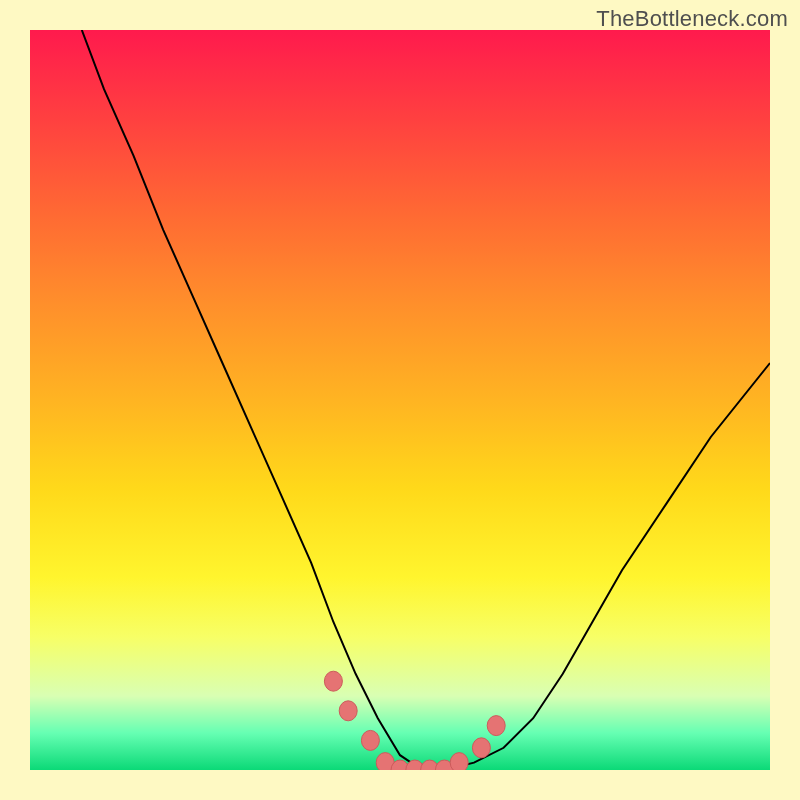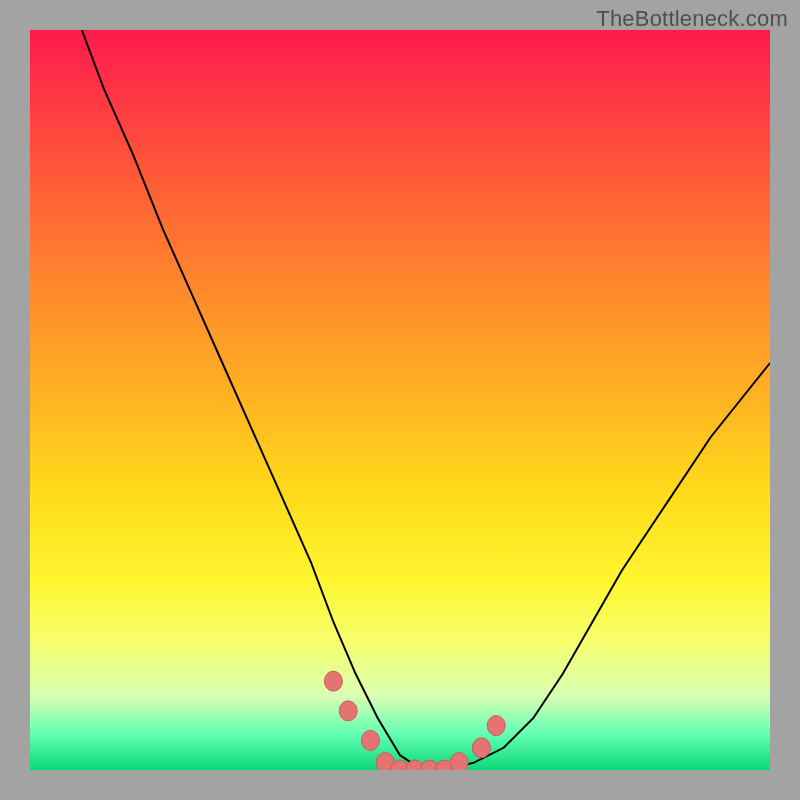--- a/index.html
+++ b/index.html
@@ -8,21 +8,21 @@
     width: 800px;
     height: 800px;
     overflow: hidden;
     background: #000;
     font-family: Arial, Helvetica, sans-serif;
   }
   .frame {
     position: relative;
     width: 800px;
     height: 800px;
-    background: #a3a3a3;
+    background: #fef9c3;
   }
   .plot-area {
     position: absolute;
     left: 30px;
     top: 30px;
     width: 740px;
     height: 740px;
     background: linear-gradient(to bottom,
       #ff1a4d 0%,
       #ff4040 12%,

